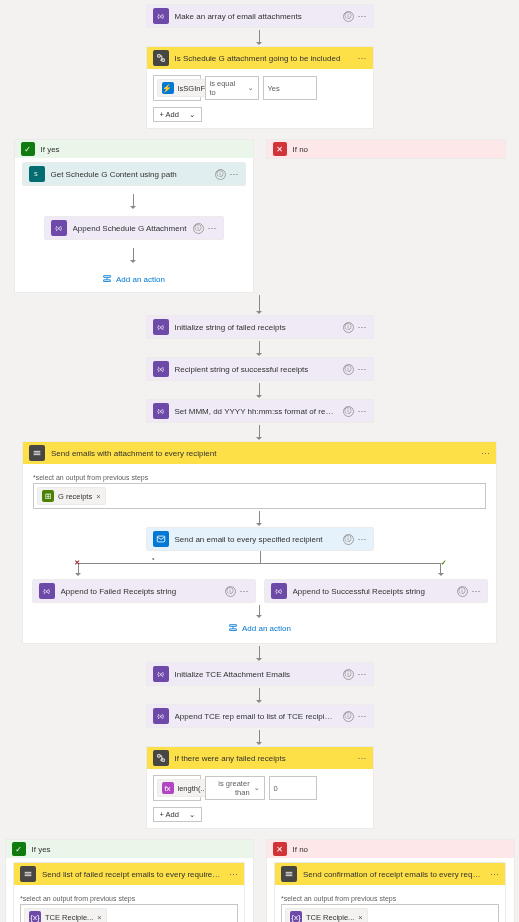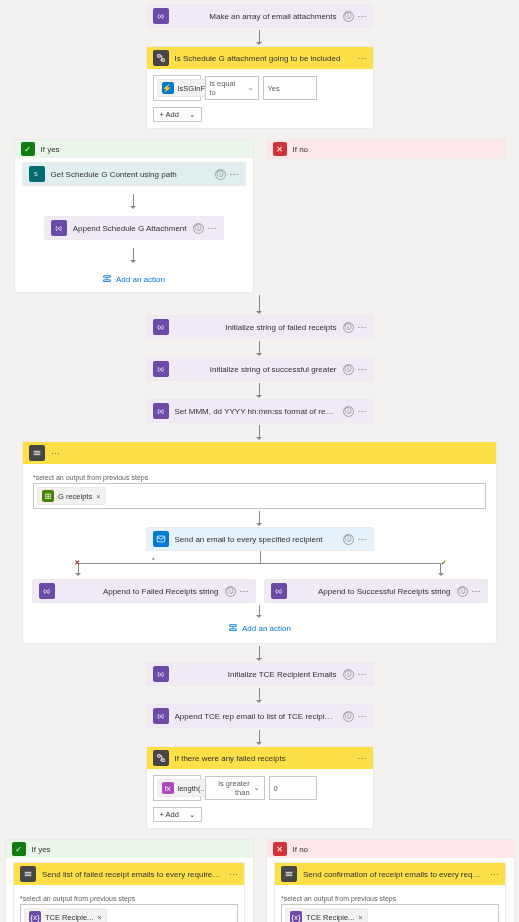--- a/index.html
+++ b/index.html
@@ -18,21 +18,21 @@
   .hdr .aux { display:flex; gap:4px; color:#605e5c; font-size:9px; align-items:center; }
   .aux span { cursor:pointer; }
 
   .ic.purple { background:#6e4aa8; }
   .ic.gray   { background:#484644; }
   .ic.teal   { background:#036c70; }
   .ic.blue   { background:#0078d4; }
 
   .svgfx { width:10px; height:10px; fill:#fff; }
 
-  .hdr.pale-purple { background:#efeaf6;text-align:right; }
+  .hdr.pale-purple { background:#efeaf6; }
   .hdr.pale-gray   { background:#fde047; }
   .hdr.pale-teal   { background:#e1eeef; }
   .hdr.pale-blue   { background:#e5f1fb; }
 
   .pad { padding:6px; }
   .pill { display:inline-flex; align-items:center; gap:4px; background:#f3f2f1; border:1px solid #edebe9; border-radius:2px; padding:2px 4px; font-size:7.5px; color:#323130; }
   .pill .pic { width:12px; height:12px; border-radius:2px; background:#0078d4; color:#fff; font-size:8px; display:flex; align-items:center; justify-content:center; flex:none; }
   .pill .pic.green { background:#498205; }
   .pill .pic.purplep { background:#b146c2; }
   .pill .x { color:#605e5c; cursor:pointer; }
@@ -207,21 +207,21 @@
   </div>
   <div class="arrow"></div>
 
   <div class="card w228">
     <div class="hdr pale-purple">
       <div class="ic purple">
           <svg class="svgfx" viewBox="0 0 24 24">
             <text x="3" y="17" font-size="14">{x}</text>
           </svg>
         </div>
-      <div class="title">Initialize string of successful greater</div>
+      <div class="title">Recipient string of successful receipts</div>
       <div class="aux">
           <span class="info">ⓘ</span>
           <span>···</span>
         </div>
     </div>
   </div>
   <div class="arrow"></div>
 
   <div class="card w228">
     <div class="hdr pale-purple">
@@ -239,20 +239,21 @@
   </div>
   <div class="arrow"></div>
 
   <div class="card w475">
     <div class="hdr pale-gray">
       <div class="ic gray">
           <svg class="svgfx" viewBox="0 0 24 24">
             <path d="M4 8h16M4 12h16M4 16h16" stroke="#fff" stroke-width="2"></path>
           </svg>
         </div>
+      <div class="title">Send emails with attachment to every recipient</div>
       <div class="aux">
           <span>···</span>
         </div>
     </div>
     <div class="foreach-body">
       <div class="label7">*select an output from previous steps</div>
       <div class="tokenbox">
         <span class="pill">
             <span class="pic green">⊞</span>
             <span>G receipts</span>
@@ -333,21 +334,21 @@
 
   <div class="arrow"></div>
 
   <div class="card w228">
     <div class="hdr pale-purple">
       <div class="ic purple">
           <svg class="svgfx" viewBox="0 0 24 24">
             <text x="3" y="17" font-size="14">{x}</text>
           </svg>
         </div>
-      <div class="title">Initialize TCE Recipient Emails</div>
+      <div class="title">Initialize TCE Attachment Emails</div>
       <div class="aux">
           <span class="info">ⓘ</span>
           <span>···</span>
         </div>
     </div>
   </div>
   <div class="arrow"></div>
 
   <div class="card w228">
     <div class="hdr pale-purple">

